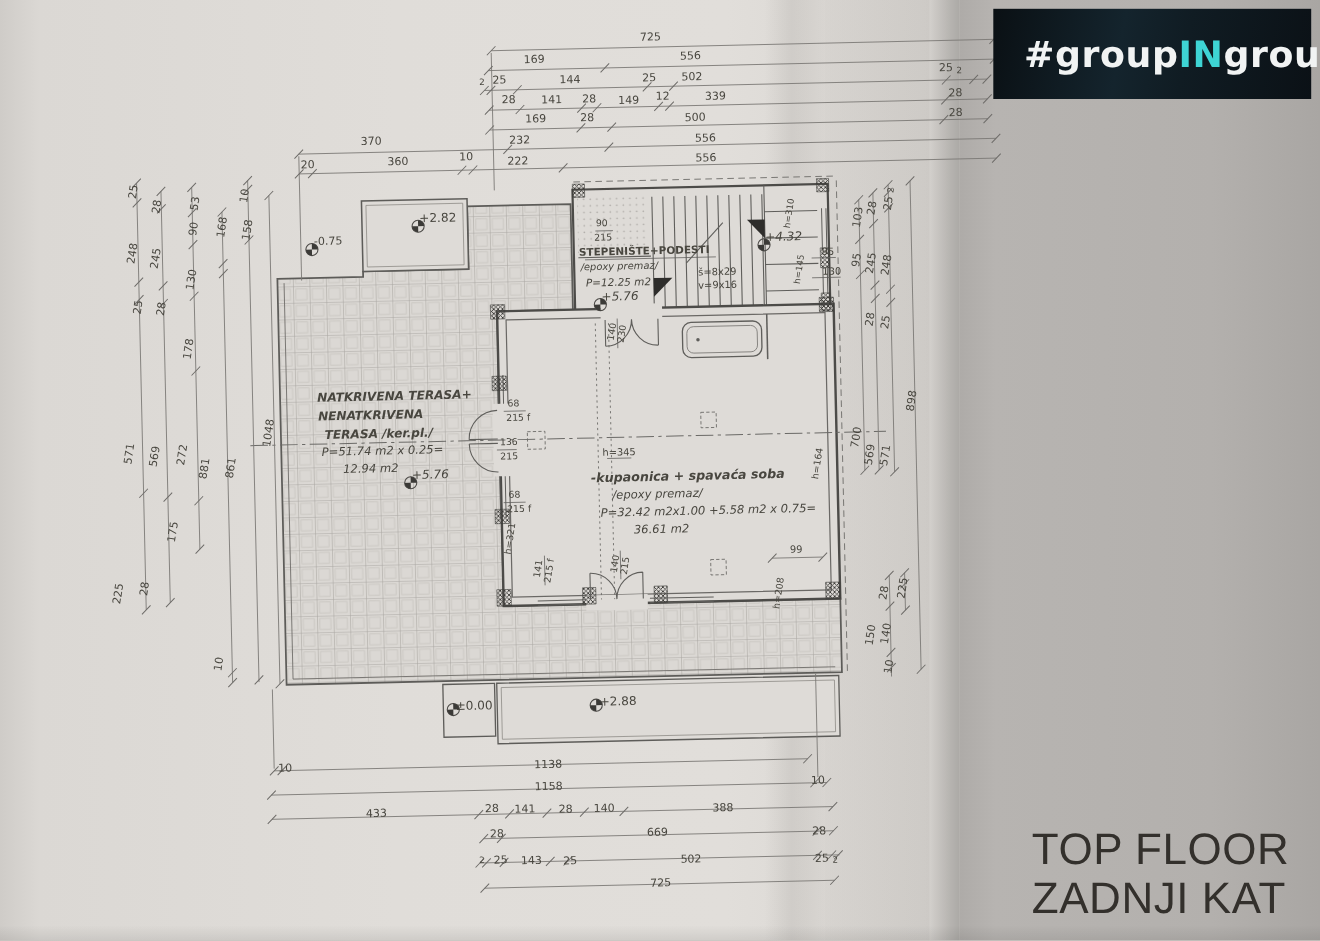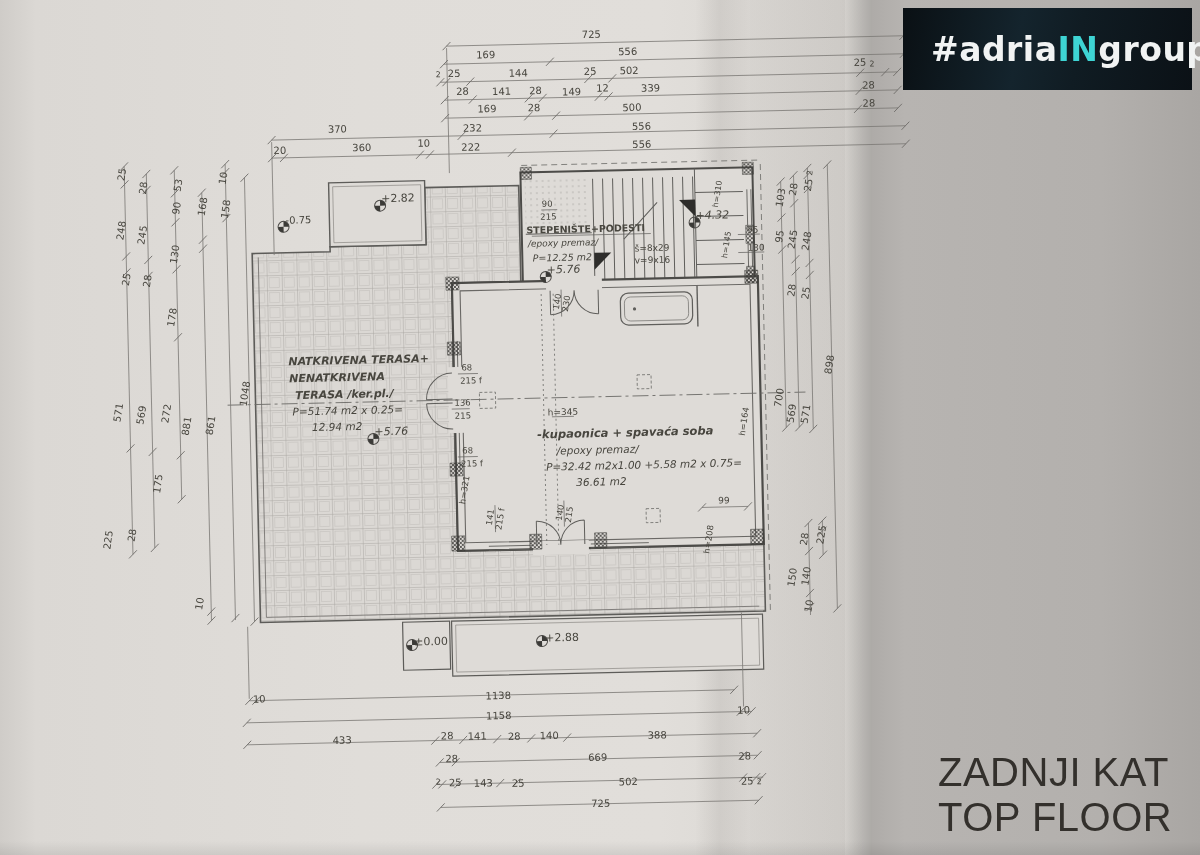--- a/index.html
+++ b/index.html
@@ -304,20 +304,20 @@
 
   <div class="logo">
     <svg width="54" height="54" viewBox="0 0 54 54">
       <g fill="none" stroke="#3ed4d4" stroke-width="3">
         <rect x="2" y="8" width="21" height="42"></rect>
         <path d="M9,14 V44 M16,14 V44"></path>
         <rect x="29" y="3" width="22" height="47"></rect>
         <path d="M36,9 V44 M44,9 V44"></path>
       </g>
     </svg>
-    <div class="logo-text"><span>#adria</span><span class="accent">IN</span><span>group</span></div>
+    <div class="logo-text"><span>#group</span><span class="accent">IN</span><span>group</span></div>
   </div>
 
   <div class="floor-title">
+    <div>TOP FLOOR</div>
     <div>ZADNJI KAT</div>
-    <div>TOP FLOOR</div>
   </div>
 </div>
 
 </body></html>

